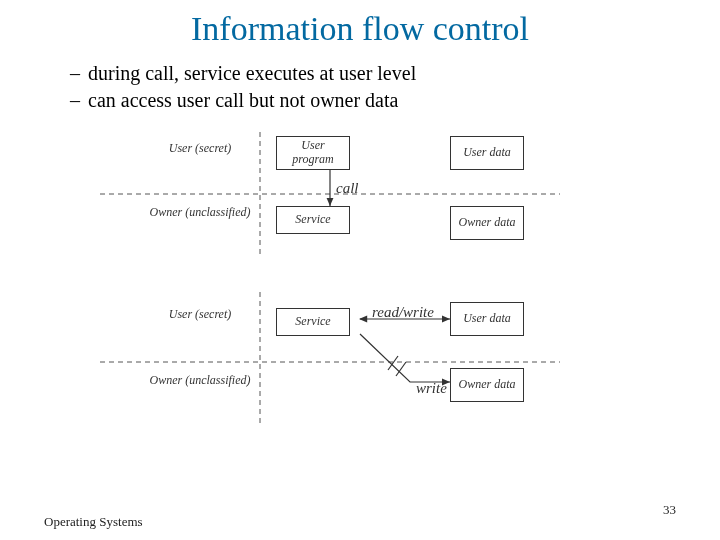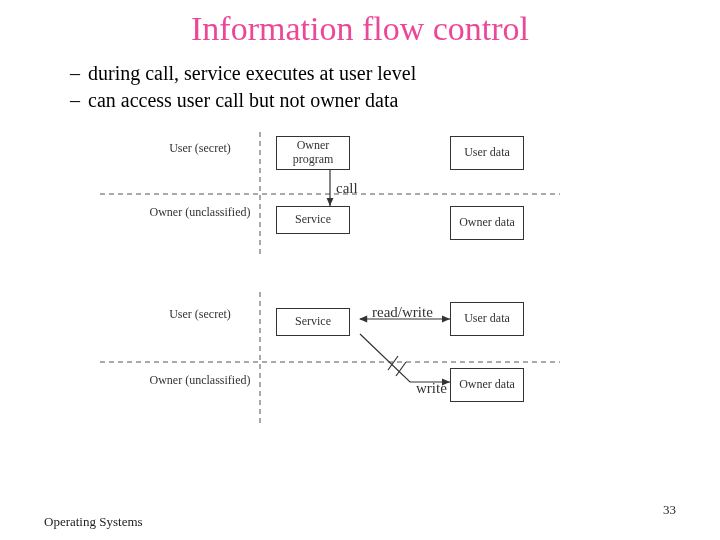--- a/index.html
+++ b/index.html
@@ -9,21 +9,21 @@
     height: 540px;
     font-family: "Times New Roman", Times, serif;
     background: #fff;
     color: #000;
     position: relative;
     overflow: hidden;
   }
   .title {
     text-align: center;
     font-size: 34px;
-    color: #ec4899;
+    color: #0369a1;
     margin-top: 10px;
     margin-bottom: 12px;
     font-weight: normal;
   }
   .bullets {
     margin-left: 40px;
     margin-right: 30px;
     font-size: 20px;
     line-height: 1.35;
   }
@@ -31,20 +31,21 @@
   .bullet-l1::before { content: "•"; position: absolute; left: 0; }
   .bullet-l2 { padding-left: 48px; position: relative; }
   .bullet-l2::before { content: "–"; position: absolute; left: 30px; }
   .bold-lead { font-weight: bold; }
 
   .diagram-area {
     position: relative;
     margin: 10px 0 0 0;
     width: 720px;
     height: 320px;
+    font-style: italic;
   }
   .dbox {
     position: absolute;
     border: 1px solid #333;
     background: #fff;
     font-size: 12px;
     color: #333;
     display: flex;
     flex-direction: column;
     align-items: center;
@@ -118,21 +119,21 @@
     <line class="line-solid" x1="360" y1="195" x2="450" y2="195" marker-start="url(#ahs)" marker-end="url(#ah)"></line>
 
     <path class="line-solid" d="M 360 210 L 410 258 L 450 258" marker-end="url(#ah)"></path>
 
     <line class="tick" x1="398" y1="232" x2="388" y2="246"></line>
     <line class="tick" x1="406" y1="238" x2="396" y2="252"></line>
   </svg>
 
   <div class="dlabel" style="left:160px; top:18px; width:80px;">User
 (secret)</div>
-  <div class="dbox" style="left:276px; top:12px; width:74px; height:34px;">Owner
+  <div class="dbox" style="left:276px; top:12px; width:74px; height:34px;">User
 program</div>
   <div class="dbox" style="left:450px; top:12px; width:74px; height:34px;">User
 data</div>
   <div class="arrow-lbl" style="left:336px; top:56px;">call</div>
 
   <div class="dlabel" style="left:148px; top:82px; width:104px;">Owner
 (unclassified)</div>
   <div class="dbox" style="left:276px; top:82px; width:74px; height:28px;">Service</div>
   <div class="dbox" style="left:450px; top:82px; width:74px; height:34px;">Owner
 data</div>

